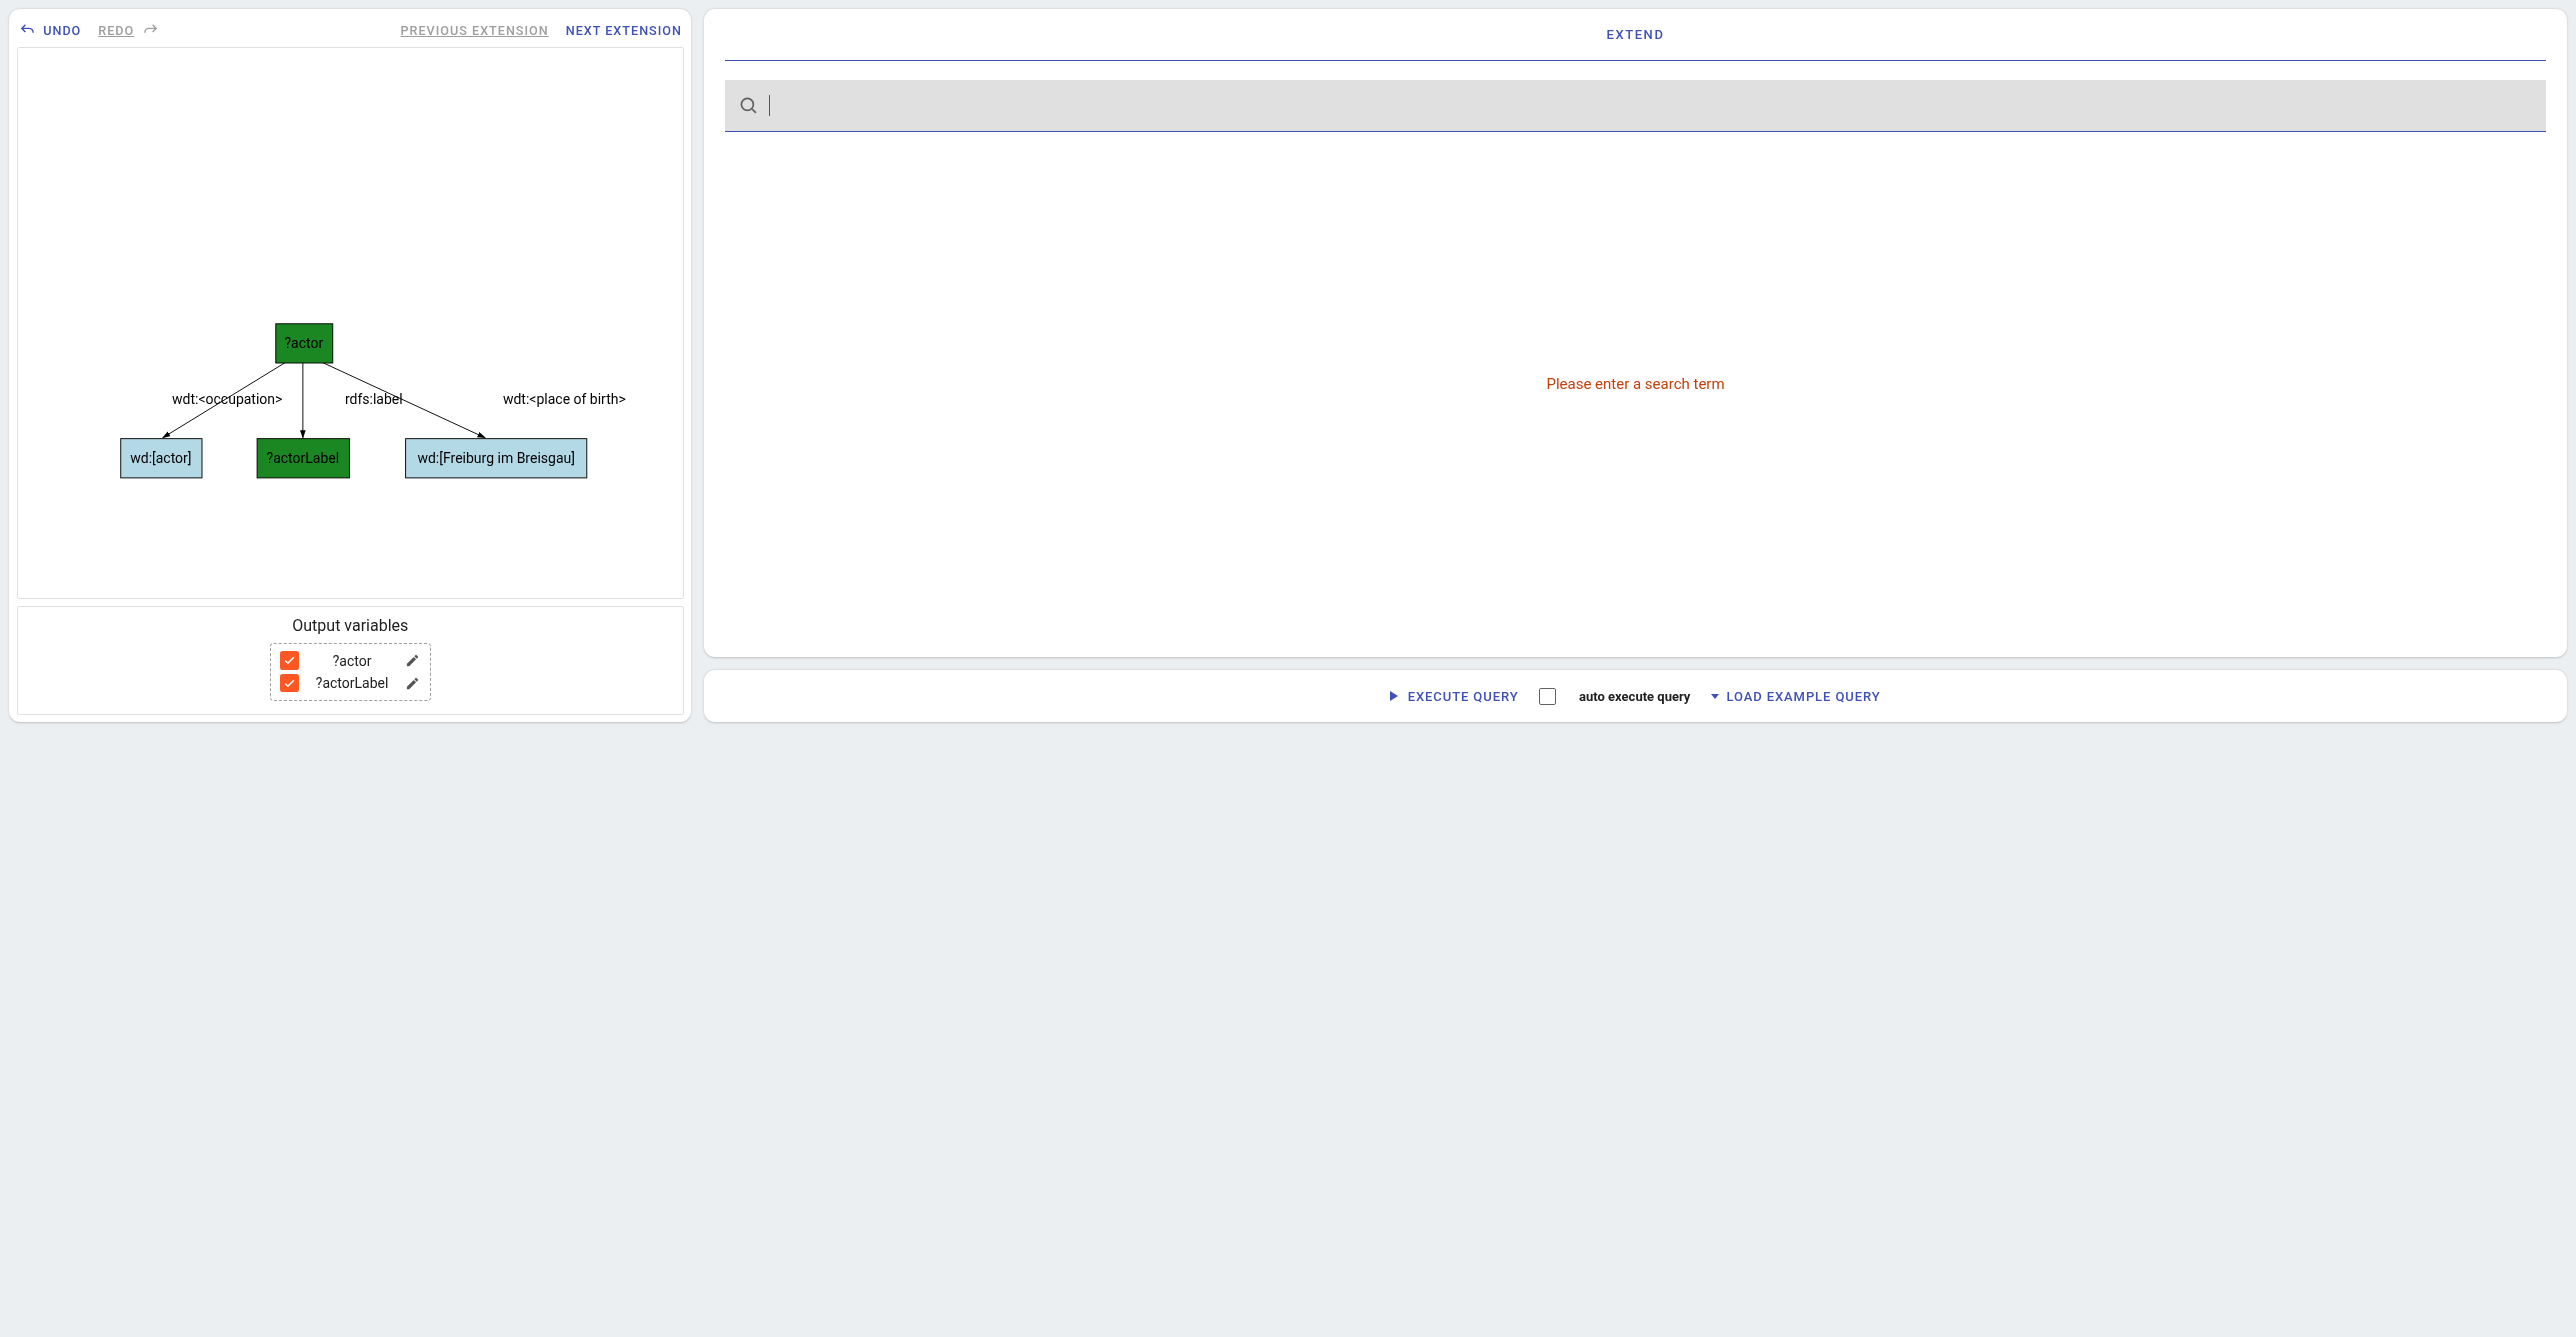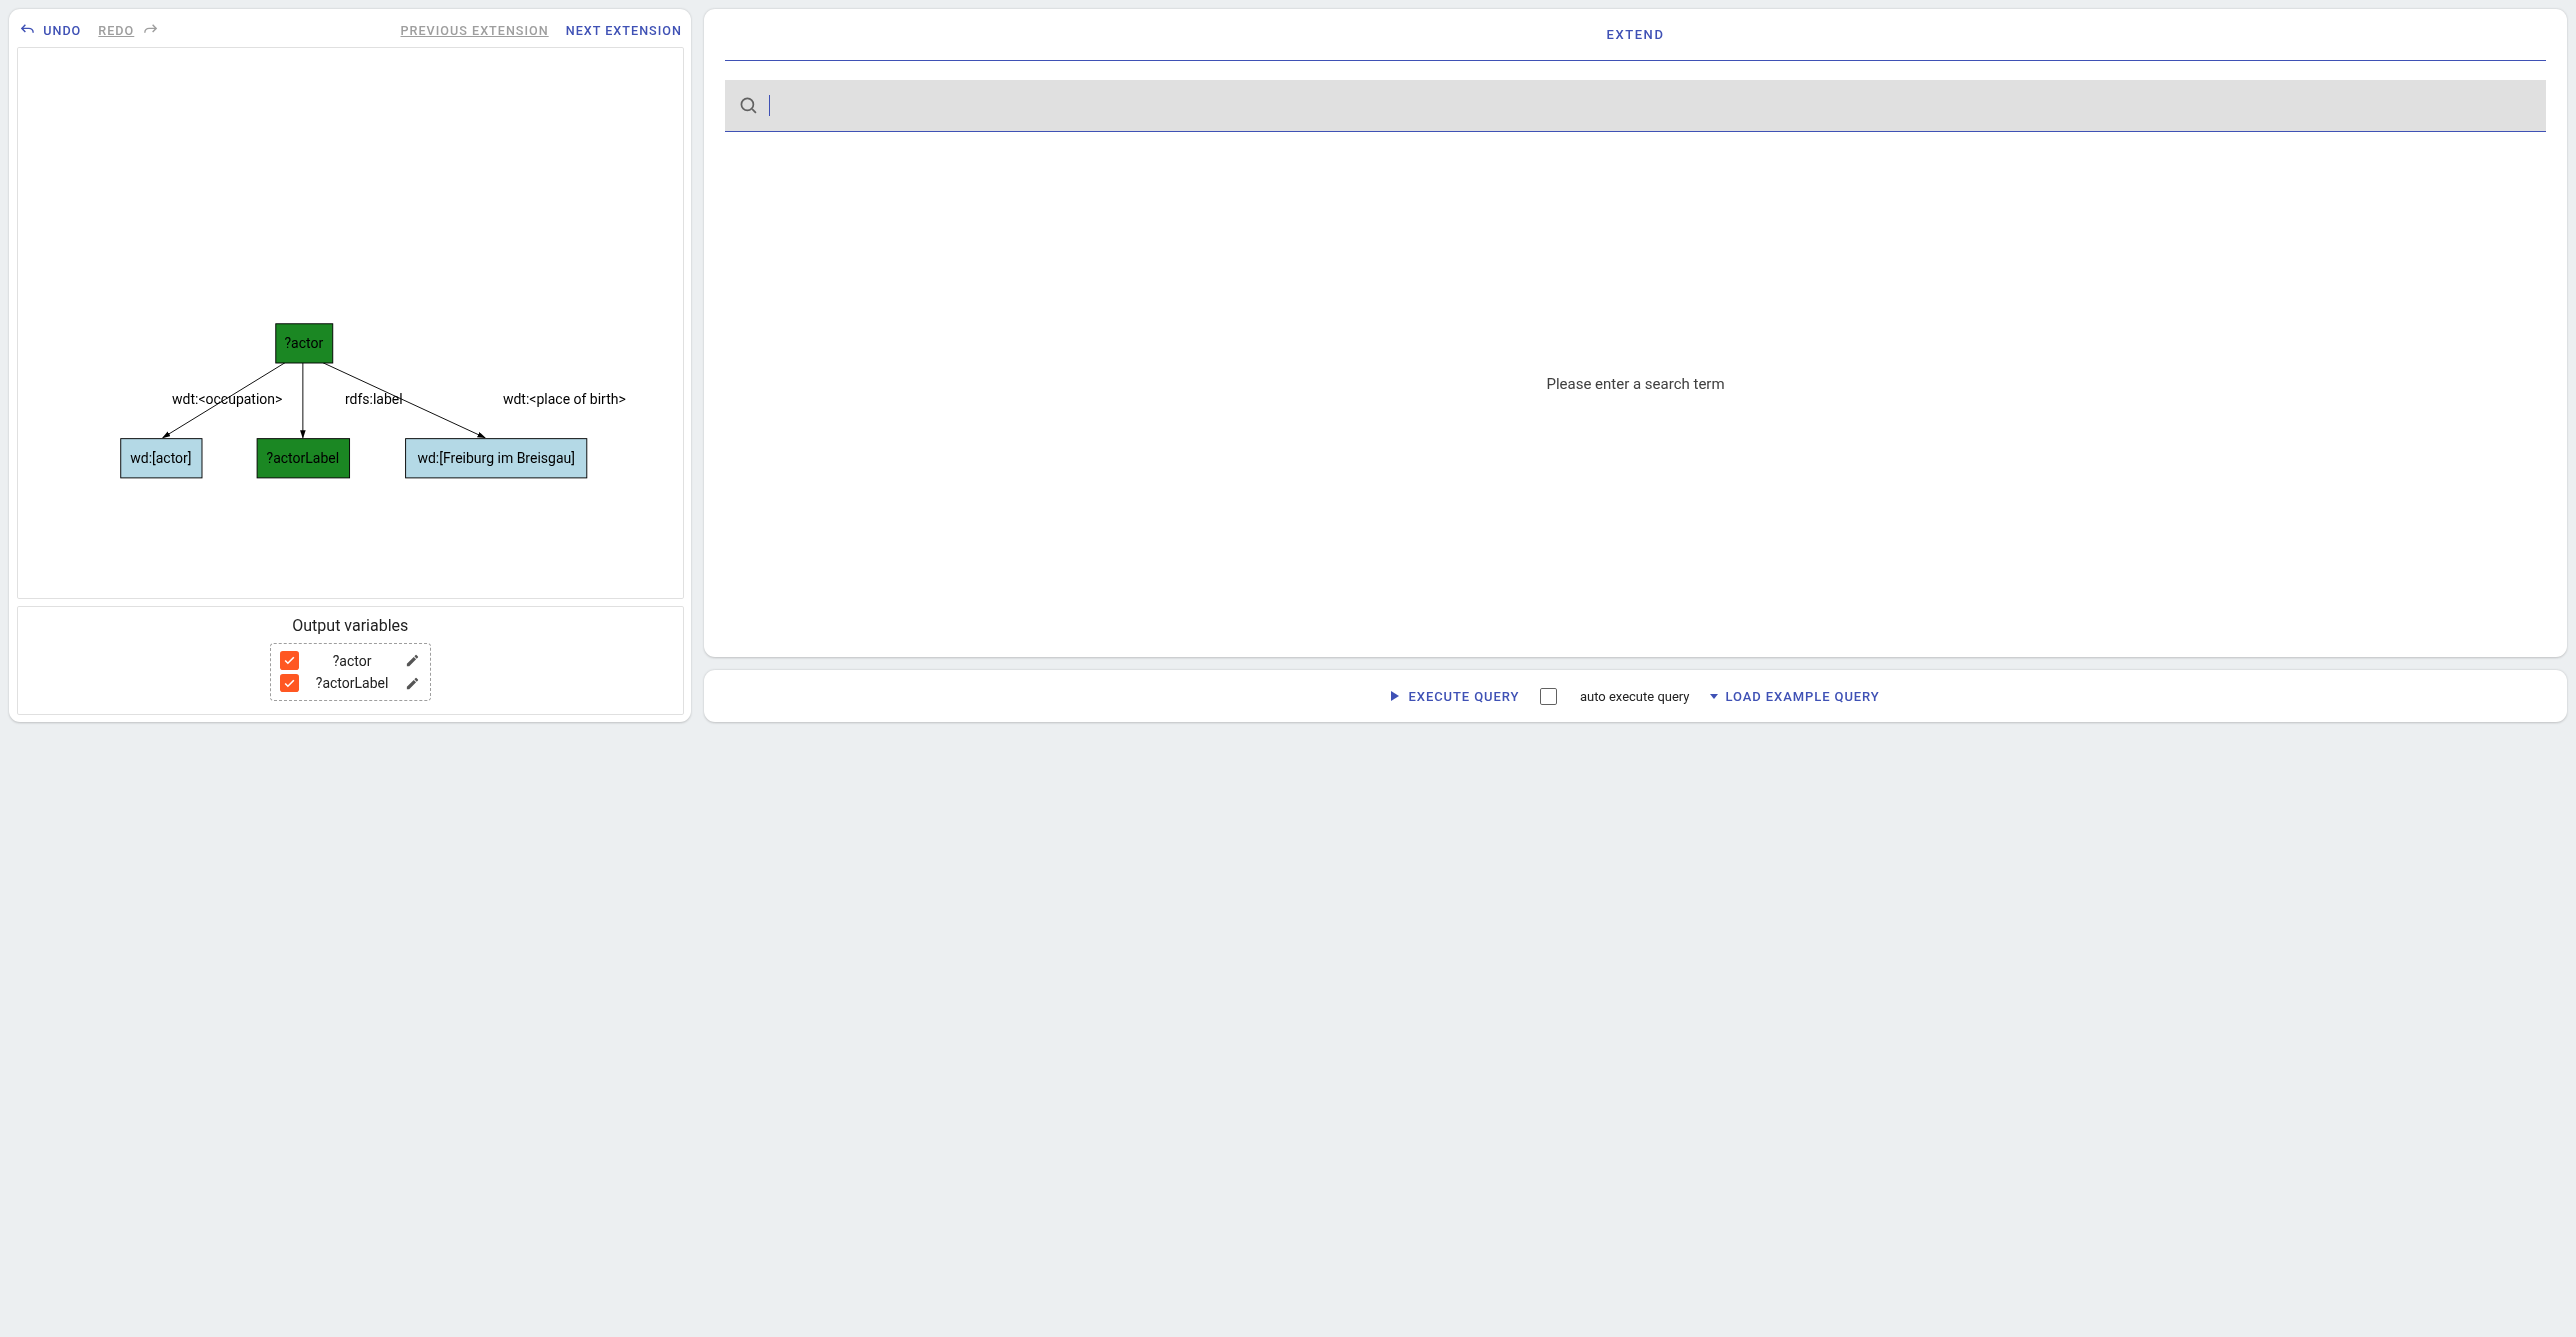--- a/index.html
+++ b/index.html
@@ -184,21 +184,21 @@
     width: 0.9px;
     height: 20.5px;
     background: var(--blue);
   }
   .placeholder-text {
     flex: 1;
     display: flex;
     align-items: center;
     justify-content: center;
     font-size: 15px;
-    color: #404040;
+    color: #c2410c;
   }
   .bottom-card {
     height: 52px;
     display: flex;
     align-items: center;
     justify-content: center;
     gap: 20.5px;
     font-weight: 500;
     letter-spacing: .07em;
     font-size: 13px;
@@ -208,21 +208,21 @@
     align-items: center;
     gap: 9.3px;
     color: var(--blue);
     cursor: pointer;
   }
   .auto-exec {
     display: flex;
     align-items: center;
     gap: 23px;
     color: #212121;
-    font-weight: 400;
+    font-weight: 700;
     letter-spacing: normal;
     cursor: pointer;
   }
   .cb {
     width: 17px;
     height: 17px;
     border: 1.9px solid #616161;
     border-radius: 1.9px;
   }
   .load-btn {

